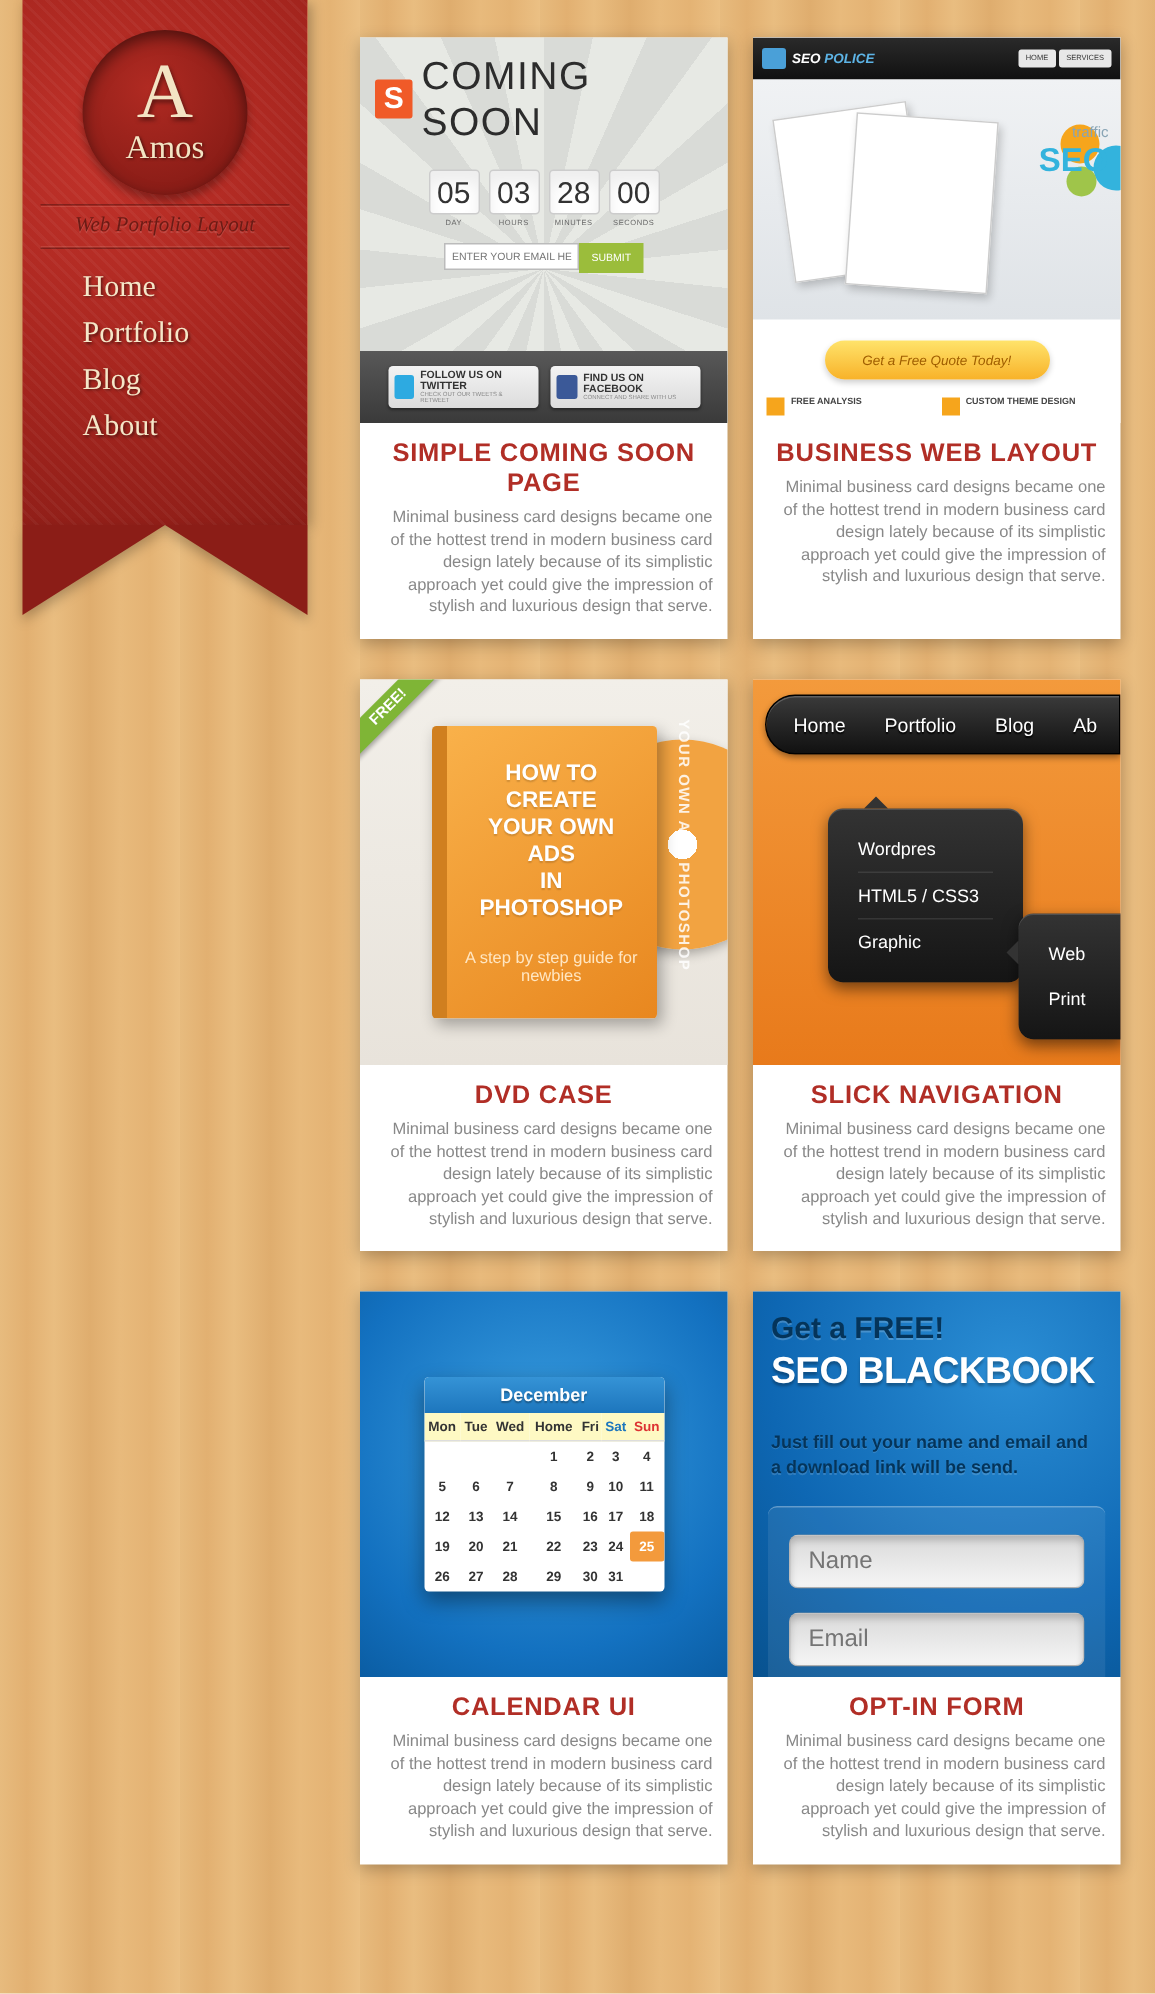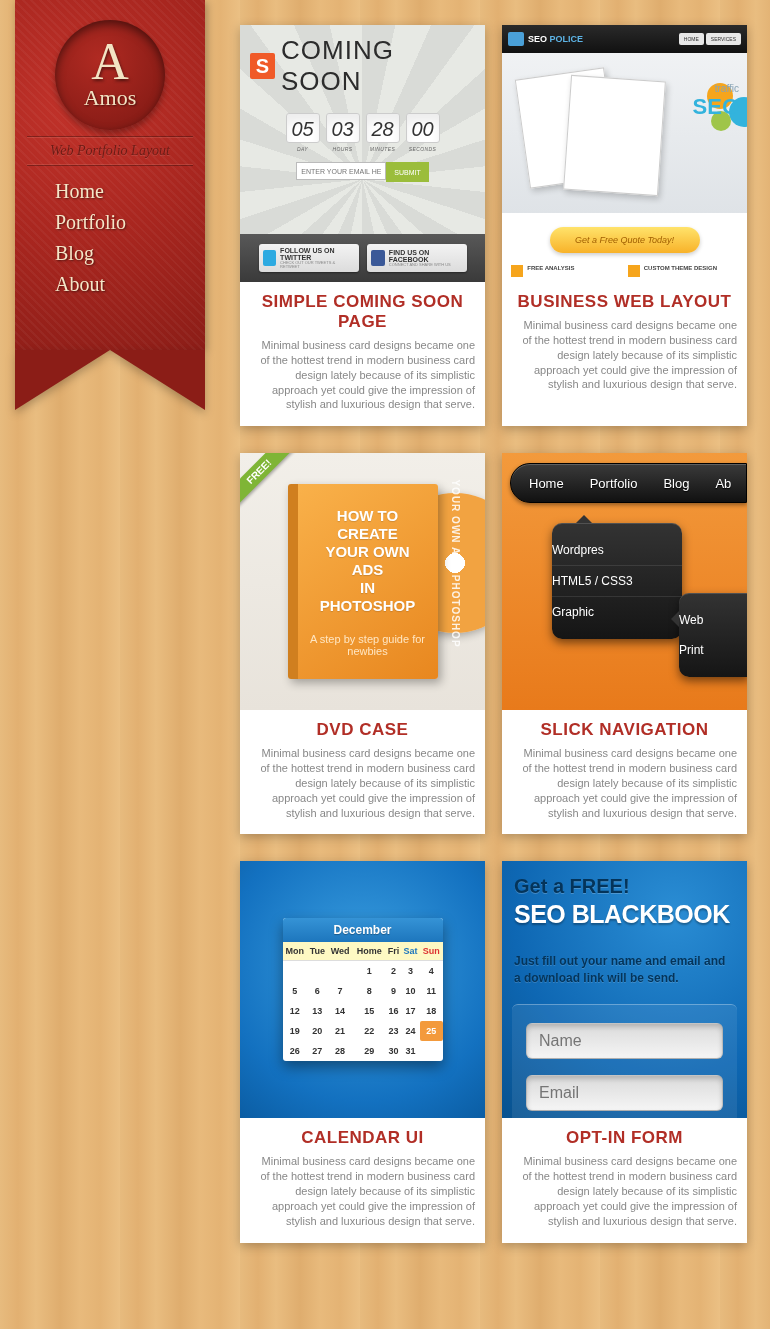--- a/index.html
+++ b/index.html
@@ -102,41 +102,41 @@
   }
 
   
   .t1{
     background:
       repeating-conic-gradient(from 0deg at 50% 60%, #d9dbd7 0 12deg, #e7e9e4 12deg 24deg);
   }
   .t1 .row1{display:flex;align-items:center;gap:6px;padding:10px 10px 0;}
   .t1 .s-badge{width:26px;height:26px;background:#f05a28;color:#fff;display:flex;align-items:center;justify-content:center;font-weight:bold;font-size:20px;border-radius:2px;}
   .t1 .cs{font-family:Impact,'Arial Black',sans-serif;font-size:26px;color:#2c2c2c;letter-spacing:1px;}
-  .t1 .counters{display:flex;gap:6px;justify-content:center;margin:16px 0 10px;font-style:italic;}
+  .t1 .counters{display:flex;gap:6px;justify-content:center;margin:16px 0 10px;}
   .t1 .cnt{ width:34px; text-align:center;}
   .t1 .cnt .n{background:#fff;border:1px solid #ccc;border-radius:3px;height:30px;line-height:30px;font-family:Impact,sans-serif;font-size:20px;color:#333;box-shadow:inset 0 8px 10px rgba(0,0,0,.07);}
   .t1 .cnt .l{font-size:5px;color:#666;margin-top:3px;letter-spacing:.4px;}
   .t1 .mail{display:flex;justify-content:center;gap:0;margin:10px 0 22px;}
   .t1 .mail input{border:1px solid #bbb;height:18px;width:90px;font-size:7px;padding:0 4px;color:#999;}
   .t1 .mail button{border:none;background:#9bbd3b;color:#fff;height:20px;font-size:7px;padding:0 8px;}
   .t1 .footer{position:absolute;bottom:0;left:0;right:0;height:48px;background:linear-gradient(#585858,#3a3a3a);display:flex;gap:8px;align-items:center;justify-content:center;}
   .t1 .fbtn{background:linear-gradient(#f3f3f3,#dcdcdc);border-radius:3px;height:28px;width:100px;display:flex;align-items:center;gap:4px;padding:0 4px;box-shadow:0 1px 2px rgba(0,0,0,.4);}
   .t1 .fbtn .ic{width:16px;height:16px;border-radius:2px;}
   .t1 .ic.tw{background:#2daae1;} .t1 .ic.fb{background:#3b5998;}
   .t1 .fbtn .txw{display:flex;flex-direction:column;line-height:1;}
   .t1 .fbtn .tx{font-size:7px;font-weight:bold;color:#333;}
   .t1 .fbtn .sx{font-size:4px;color:#888;}
 
   
   .t2{background:#fff;}
   .t2 .hdr{height:28px;background:linear-gradient(#2a2a2a,#111);display:flex;align-items:center;justify-content:space-between;padding:0 6px;}
   .t2 .hdr .logo{display:flex;align-items:center;gap:4px;}
   .t2 .hdr .badge{width:16px;height:14px;background:#4aa0d8;border-radius:2px;}
-  .t2 .hdr .lt{color:#fff;font-size:9px;font-weight:bold;}
+  .t2 .hdr .lt{color:#fff;font-size:9px;font-weight:bold;font-style:italic;}
   .t2 .hdr .lt b{color:#5db4e6;}
   .t2 .hdr .btns{display:flex;gap:2px;}
   .t2 .hdr .btns span{background:#e8e8e8;color:#333;font-size:5px;padding:3px 5px;border-radius:2px;}
   .t2 .hero{height:160px;background:linear-gradient(#f0f2f4,#dfe3e7);position:relative;}
   .t2 .sheet{position:absolute;background:#fff;border:1px solid #ccc;box-shadow:2px 3px 6px rgba(0,0,0,.2);}
   .t2 .s1{width:90px;height:110px;left:20px;top:20px;transform:rotate(-8deg);}
   .t2 .s2{width:95px;height:115px;left:65px;top:25px;transform:rotate(4deg);}
   .t2 .gears{position:absolute;right:40px;top:30px;}
   .t2 .gear{position:absolute;border-radius:50%;}
   .t2 .g1{width:26px;height:26px;background:#f6a51c;left:0;top:0;}
@@ -156,21 +156,21 @@
   .t3 .disc{position:absolute;right:-40px;top:40px;width:140px;height:140px;border-radius:50%;background:radial-gradient(circle,#fff 0 10%,#f2a341 10% 95%,#d07f1f 100%);box-shadow:-3px 3px 8px rgba(0,0,0,.3);display:flex;align-items:center;justify-content:center;}
   .t3 .disc .dtxt{transform:rotate(90deg);color:#fff;font-size:10px;font-weight:bold;letter-spacing:1px;opacity:.85;white-space:nowrap;}
   .t3 .box{position:relative;width:150px;height:195px;background:linear-gradient(145deg,#f9b14a,#e8871f);border-radius:3px;border-left:10px solid #d07f1f;box-shadow:3px 4px 10px rgba(0,0,0,.3);display:flex;flex-direction:column;align-items:center;justify-content:center;padding:12px;text-align:center;color:#fff;}
   .t3 .box .tt{font-family:'Arial Narrow',Arial;font-weight:bold;font-size:15px;line-height:1.2;text-shadow:0 1px 1px rgba(0,0,0,.15);}
   .t3 .box .sub{margin-top:18px;font-size:11px;color:#ffe6c2;}
 
   
   .t4{background:linear-gradient(#f39a3c,#e87a1b);}
   .t4 .bar{height:40px;margin:10px 0 0 8px;border-radius:20px 0 0 20px;background:linear-gradient(#3a3a3a,#111);border:1px solid #000;box-shadow:inset 0 1px 0 rgba(255,255,255,.2),0 2px 4px rgba(0,0,0,.4);display:flex;align-items:center;padding-left:18px;gap:26px;color:#fff;font-size:13px;}
   .t4 .bar span{cursor:pointer;text-shadow:0 1px 1px #000;font-family:Arial;}
-  .t4 .dd{position:absolute;background:linear-gradient(#333,#151515);border-radius:10px;box-shadow:0 4px 10px rgba(0,0,0,.5),inset 0 1px 0 rgba(255,255,255,.15);color:#fff;font-size:12px;padding:12px 0;font-family:Arial;}
+  .t4 .dd{position:absolute;background:linear-gradient(#333,#151515);border-radius:10px;box-shadow:0 4px 10px rgba(0,0,0,.5),inset 0 1px 0 rgba(255,255,255,.15);color:#fff;font-size:12px;padding:12px 20px;font-family:Arial;margin-top:16px;}
   .t4 .dd1{left:50px;top:70px;width:130px;}
   .t4 .dd1 div{padding:8px 0;border-bottom:1px solid rgba(255,255,255,.1);}
   .t4 .dd1 div:last-child{border:none;}
   .t4 .dd2{right:-2px;top:140px;width:70px;border-radius:10px 0 0 10px;}
   .t4 .dd2 div{padding:8px 0;}
   .t4 .dd1::before{content:"";position:absolute;top:-8px;left:24px;border:8px solid transparent;border-bottom-color:#333;border-top:none;}
   .t4 .dd2::before{content:"";position:absolute;top:18px;left:-8px;border:8px solid transparent;border-right-color:#333;border-left:none;}
 
   
   .t5{background:radial-gradient(circle at 50% 40%, #3b9fe0 0%, #1371c0 70%, #0b5da3 100%);display:flex;align-items:center;justify-content:center;}

